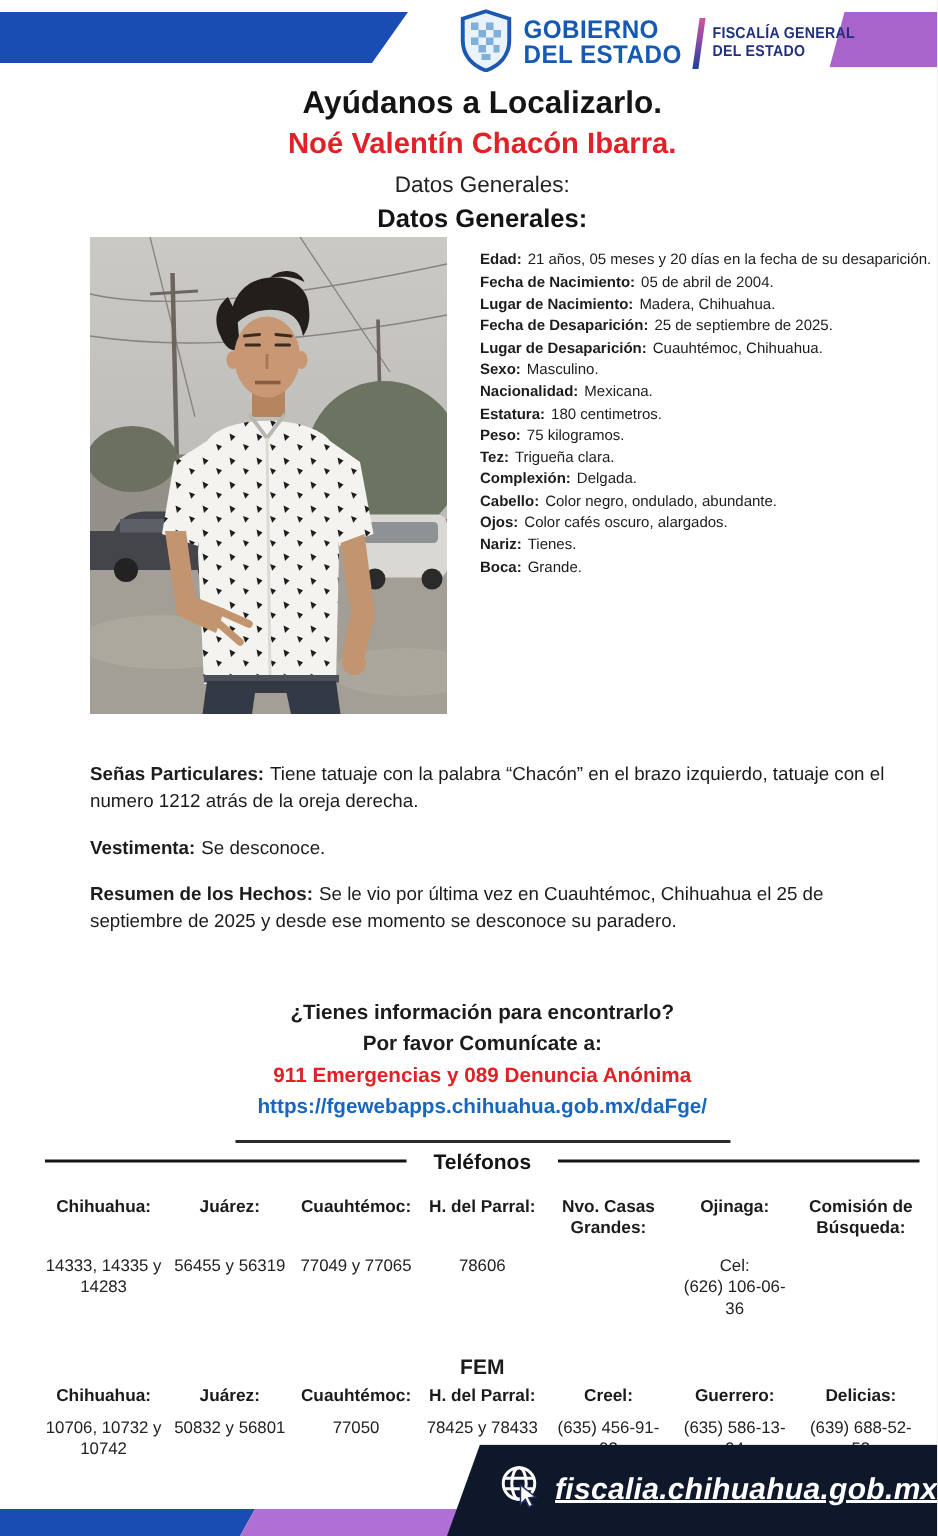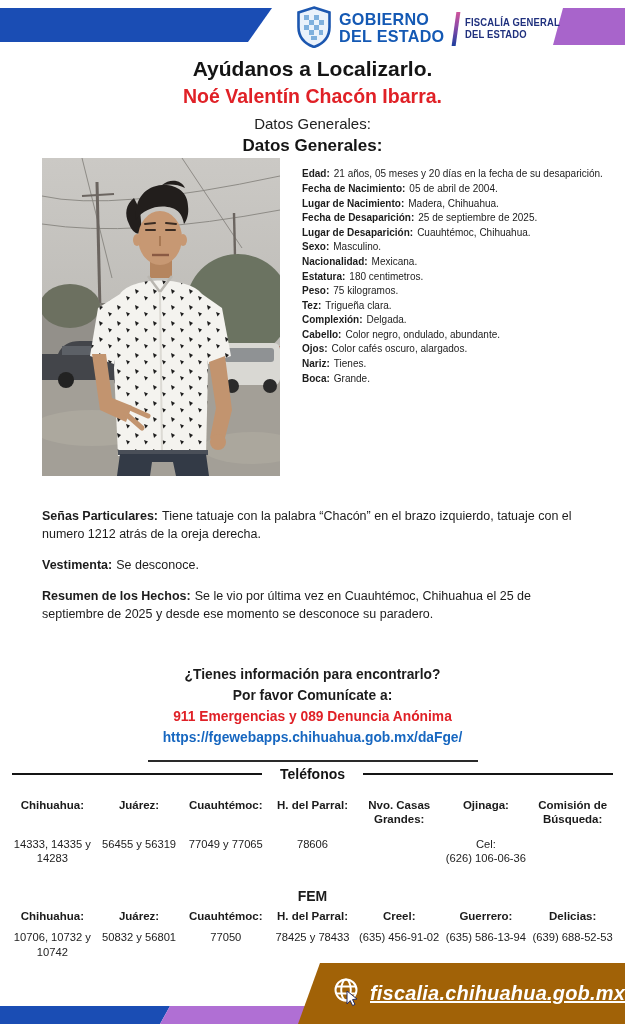--- a/index.html
+++ b/index.html
@@ -5,29 +5,29 @@
   html,body{margin:0;padding:0;background:#e8e8e8;}
   .page{
     position:relative;width:625px;height:1024px;margin:0 auto;background:#ffffff;
     overflow:hidden;font-family:"Liberation Sans",sans-serif;color:#1c1c1c;
   }
   
   .bar-blue{position:absolute;top:8px;left:0;width:272px;height:34px;background:#1a4db4;
     clip-path:polygon(0 0,100% 0,calc(100% - 24px) 100%,0 100%);}
   .bar-purple{position:absolute;top:8px;right:0;width:72px;height:37px;background:#a864cb;
     clip-path:polygon(10px 0,100% 0,100% 100%,0 100%);}
-  .logo-wrap{position:absolute;top:6px;left:296px;display:flex;align-items:center;height:46px;justify-content:space-between;}
+  .logo-wrap{position:absolute;top:6px;left:306px;display:flex;align-items:center;height:46px;justify-content:space-between;}
   .gob-text{color:#1459b4;font-weight:bold;font-size:17px;line-height:0.98;letter-spacing:.3px;
     transform:scaleX(.95);transform-origin:left center;margin-left:7px;}
   .logo-div{width:4px;height:34px;margin:0 7px 0 4px;background:linear-gradient(180deg,#d0549b 0%,#8a4aa8 45%,#1c3f9e 100%);
     transform:skewX(-8deg);}
   .fge-text{color:#20317e;font-weight:bold;font-size:10.5px;line-height:1.1;letter-spacing:.2px;
     transform:scaleX(.9);transform-origin:left center;}
   
-  .content{padding-top:57px;}
+  .content{padding-top:57px;margin-left:18px;}
   .t-main{margin:0;text-align:center;font-size:21px;font-weight:bold;color:#141414;line-height:1.15;}
   .t-name{margin:4px 0 0;text-align:center;font-size:19.5px;font-weight:bold;color:#e02127;line-height:1.15;}
   .t-sub{margin:7px 0 0;text-align:center;font-size:15px;color:#222;line-height:1.15;}
   .t-sec{margin:4px 0 0;text-align:center;font-size:17px;font-weight:bold;color:#141414;line-height:1.15;}
   
   .row{display:flex;margin-top:3px;padding-left:42px;}
   .photo{width:238px;height:318px;flex:none;background:#bdbbb6;}
   .photo svg{display:block;}
   .info{margin-left:22px;width:302px;font-size:10px;line-height:1.46;padding-top:9px;}
   .b{font-weight:bold;margin-right:4px;}
@@ -46,21 +46,21 @@
   .grid7{display:grid;grid-template-columns:repeat(7,1fr);column-gap:6px;padding:0 12px;text-align:center;}
   .ph-h{font-size:11.5px;font-weight:bold;color:#1b1b1b;line-height:1.25;}
   .ph-v{font-size:11.2px;color:#222;line-height:1.3;white-space:pre-line;}
   .mt16{margin-top:16px}.mt12{margin-top:12px}.mt10{margin-top:10px}
   .fem-title{margin:22px 0 0;text-align:center;font-size:14px;font-weight:bold;}
   
   .strip-blue{position:absolute;bottom:0;left:0;width:170px;height:18px;background:#1a4db4;
     clip-path:polygon(0 0,100% 0,calc(100% - 10px) 100%,0 100%);}
   .strip-purple{position:absolute;bottom:0;left:160px;width:148px;height:18px;background:#b06fd4;
     clip-path:polygon(10px 0,100% 0,calc(100% - 8px) 100%,0 100%);}
-  .footer-navy{position:absolute;left:298px;top:963px;width:327px;height:61px;background:#a16207;
+  .footer-navy{position:absolute;left:298px;top:963px;width:327px;height:61px;background:#0f172a;
     clip-path:polygon(22px 0,100% 0,100% 100%,0 100%);
     display:flex;align-items:center;padding-left:34px;box-sizing:border-box;}
   .footer-url{color:#ffffff;font-size:20px;font-weight:bold;font-style:italic;margin-left:8px;letter-spacing:.2px;}
 </style>
 </head>
 <body>
 
 <div class="page">
 
   <div class="bar-blue"></div>

